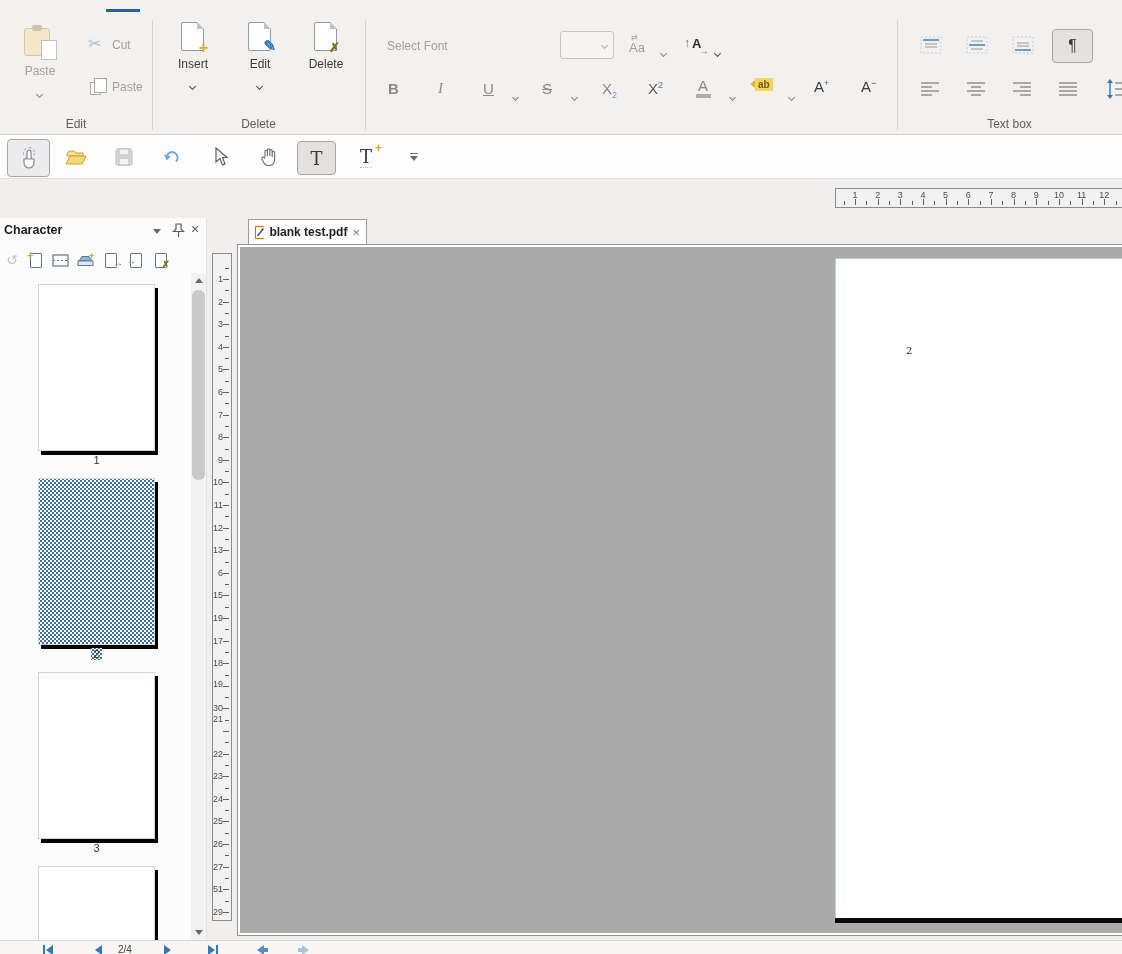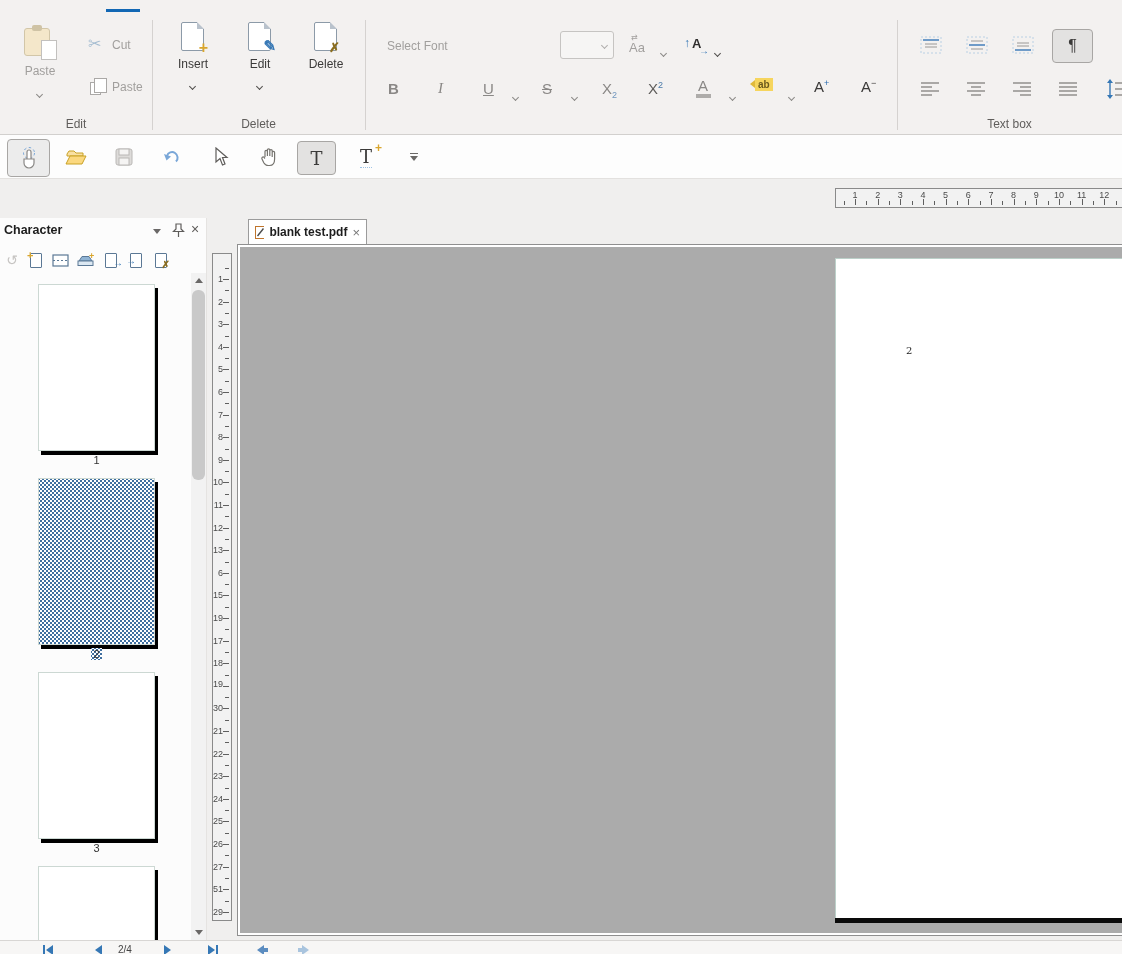--- a/index.html
+++ b/index.html
@@ -474,21 +474,21 @@
       <i class="tick tv major" style="top: 409.2px;"></i>
       <b class="rlab rv" style="top: 409.2px;">18</b>
       <i class="tick tv" style="top: 420.5px;"></i>
       <i class="tick tv major" style="top: 431.8px;"></i>
       <b class="rlab rv" style="top: 430px; margin-left: 10px;">19</b>
       <i class="tick tv" style="top: 443.1px;"></i>
       <i class="tick tv major" style="top: 454.4px;"></i>
       <b class="rlab rv" style="top: 454.4px;">30</b>
       <i class="tick tv" style="top: 465.7px;"></i>
       <i class="tick tv major" style="top: 477px;"></i>
-      <b class="rlab rv" style="top: 477px;">21</b>
+      <b class="rlab rv" style="top: 465px;">21</b>
       <i class="tick tv" style="top: 488.3px;"></i>
       <i class="tick tv major" style="top: 499.6px;"></i>
       <b class="rlab rv" style="top: 499.6px;">22</b>
       <i class="tick tv" style="top: 510.9px;"></i>
       <i class="tick tv major" style="top: 522.2px;"></i>
       <b class="rlab rv" style="top: 522.2px;">23</b>
       <i class="tick tv" style="top: 533.5px;"></i>
       <i class="tick tv major" style="top: 544.8px;"></i>
       <b class="rlab rv" style="top: 544.8px;">24</b>
       <i class="tick tv" style="top: 556.1px;"></i>

